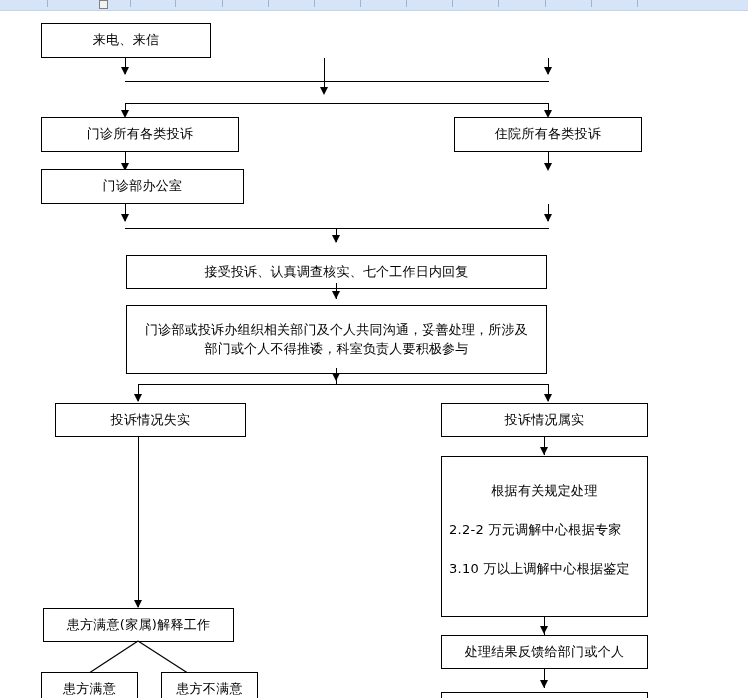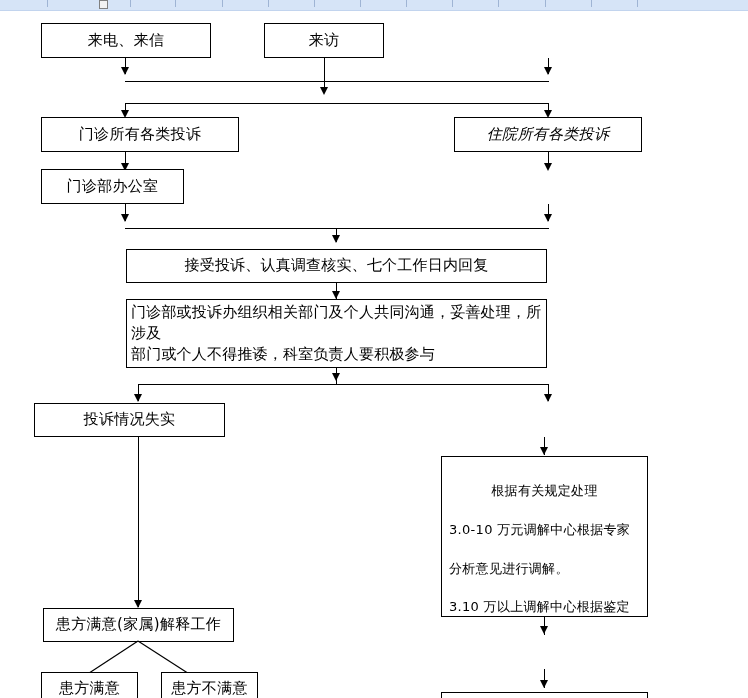--- a/index.html
+++ b/index.html
@@ -59,27 +59,28 @@
 
   .node {
     position: absolute;
     box-sizing: border-box;
     border: 1px solid #000000;
     background: #ffffff;
     color: #000000;
     display: flex;
     align-items: center;
     justify-content: center;
-    font-size: 15px;
+    text-align: center;
+    font-size: 13px;
     line-height: 1.42;
     letter-spacing: 0.3px;
     white-space: pre-line;
     padding: 16px 4px;
   }
-  .node.tight { letter-spacing: 0.2px; }
+  .node.tight { letter-spacing: 0.2px; margin-top: 6px; }
   .node.blockleft {
     display: block;
     text-align: left;
     padding: 5px 7px 15px 7px;
     line-height: 1.47;
     font-size: 13px;
   }
   .node.blockleft .hdr {
     display: block;
     text-align: center;
@@ -128,21 +129,20 @@
     <div class="tick" style="left:545px"></div>
     <div class="tick" style="left:591px"></div>
     <div class="tick" style="left:637px"></div>
     <div class="tabstop" style="left:99px"></div>
   </div>
 
   <div id="canvas">
 
     <div class="node" style="left:41px; top:12px; width:170px; height:35px;">来电、来信</div>
 
-    <div class="node" style="left:264px; top:12px; width:120px; height:35px;">来访</div>
 
 
     <div class="ln-v" style="left:125px; top:47px; height:16px;"></div>
     <div class="arrow-d" style="left:121px; top:56px;"></div>
 
     <div class="ln-v" style="left:548px; top:47px; height:16px;"></div>
     <div class="arrow-d" style="left:544px; top:56px;"></div>
 
     <div class="ln-h" style="left:125px; top:70px; width:424px;"></div>
 
@@ -150,29 +150,29 @@
     <div class="arrow-d" style="left:320px; top:76px;"></div>
 
     <div class="ln-h" style="left:125px; top:92px; width:424px;"></div>
     <div class="ln-v" style="left:125px; top:92px; height:13px;"></div>
     <div class="arrow-d" style="left:121px; top:99px;"></div>
     <div class="ln-v" style="left:548px; top:92px; height:13px;"></div>
     <div class="arrow-d" style="left:544px; top:99px;"></div>
 
     <div class="node" style="left:41px; top:106px; width:198px; height:35px;">门诊所有各类投诉</div>
 
-    <div class="node" style="left:454px; top:106px; width:188px; height:35px;font-style:italic;">住院所有各类投诉</div>
+    <div class="node" style="left:454px; top:106px; width:188px; height:35px;">住院所有各类投诉</div>
 
     <div class="ln-v" style="left:125px; top:141px; height:17px;"></div>
     <div class="arrow-d" style="left:121px; top:152px;"></div>
 
     <div class="ln-v" style="left:548px; top:141px; height:17px;"></div>
     <div class="arrow-d" style="left:544px; top:152px;"></div>
 
-    <div class="node" style="left:41px; top:158px; width:143px; height:35px;">门诊部办公室</div>
+    <div class="node" style="left:41px; top:158px; width:203px; height:35px;">门诊部办公室</div>
 
 
     <div class="ln-v" style="left:125px; top:193px; height:17px;"></div>
     <div class="arrow-d" style="left:121px; top:203px;"></div>
     <div class="ln-v" style="left:548px; top:193px; height:17px;"></div>
     <div class="arrow-d" style="left:544px; top:203px;"></div>
     <div class="ln-h" style="left:125px; top:217px; width:424px;"></div>
     <div class="ln-v" style="left:336px; top:217px; height:14px;"></div>
     <div class="arrow-d" style="left:332px; top:224px;"></div>
 
@@ -185,53 +185,54 @@
 部门或个人不得推诿，科室负责人要积极参与</div>
 
     <div class="ln-v" style="left:336px; top:357px; height:17px;"></div>
     <div class="arrow-d" style="left:332px; top:362px;"></div>
     <div class="ln-h" style="left:138px; top:373px; width:411px;"></div>
     <div class="ln-v" style="left:138px; top:373px; height:17px;"></div>
     <div class="arrow-d" style="left:134px; top:383px;"></div>
     <div class="ln-v" style="left:548px; top:373px; height:17px;"></div>
     <div class="arrow-d" style="left:544px; top:383px;"></div>
 
-    <div class="node" style="left:34px; top:392px; width:191px; height:34px;">投诉情况失实</div>
-
+    <div class="node" style="left:55px; top:392px; width:191px; height:34px;">投诉情况失实</div>
+
+    <div class="node" style="left:441px; top:392px; width:207px; height:34px;">投诉情况属实</div>
 
     <div class="ln-v" style="left:544px; top:426px; height:18px;"></div>
     <div class="arrow-d" style="left:540px; top:436px;"></div>
 
     <div class="ln-v" style="left:138px; top:426px; height:170px;"></div>
     <div class="arrow-d" style="left:134px; top:589px;"></div>
 
     <div class="node blockleft" style="left:441px; top:445px; width:207px; height:161px;">
       <span class="hdr">根据有关规定处理</span>
-      <span class="ln">3.0-10 万元调解中心根据专家</span>
-      <span class="ln">分析意见进行调解。</span>
+      <span class="ln">2.2-2 万元调解中心根据专家</span>
       <span class="ln">3.10 万以上调解中心根据鉴定</span>
       
     </div>
 
     <div class="ln-v" style="left:544px; top:606px; height:18px;"></div>
     <div class="arrow-d" style="left:540px; top:615px;"></div>
 
     <div class="node" style="left:43px; top:597px; width:191px; height:33px;">患方满意(家属)解释工作</div>
 
     <svg class="diag" style="left:0px; top:628px; width:300px; height:52px;" viewBox="0 0 300 52">
       <line x1="138" y1="2" x2="80" y2="40" stroke="#000000" stroke-width="1.2"></line>
       <polygon points="80,46 75,34 87,36" fill="#000000"></polygon>
       <line x1="138" y1="2" x2="197" y2="40" stroke="#000000" stroke-width="1.2"></line>
       <polygon points="197,46 190,36 202,34" fill="#000000"></polygon>
     </svg>
 
     <div class="node" style="left:41px; top:661px; width:97px; height:33px;">患方满意</div>
 
     <div class="node" style="left:161px; top:661px; width:97px; height:33px;">患方不满意</div>
 
+    <div class="node" style="left:441px; top:624px; width:207px; height:34px;">处理结果反馈给部门或个人</div>
 
     <div class="ln-v" style="left:544px; top:658px; height:19px;"></div>
     <div class="arrow-d" style="left:540px; top:669px;"></div>
 
     <div class="node" style="left:441px; top:681px; width:207px; height:34px;"></div>
 
   </div>
 </div>
 
 </body></html>

